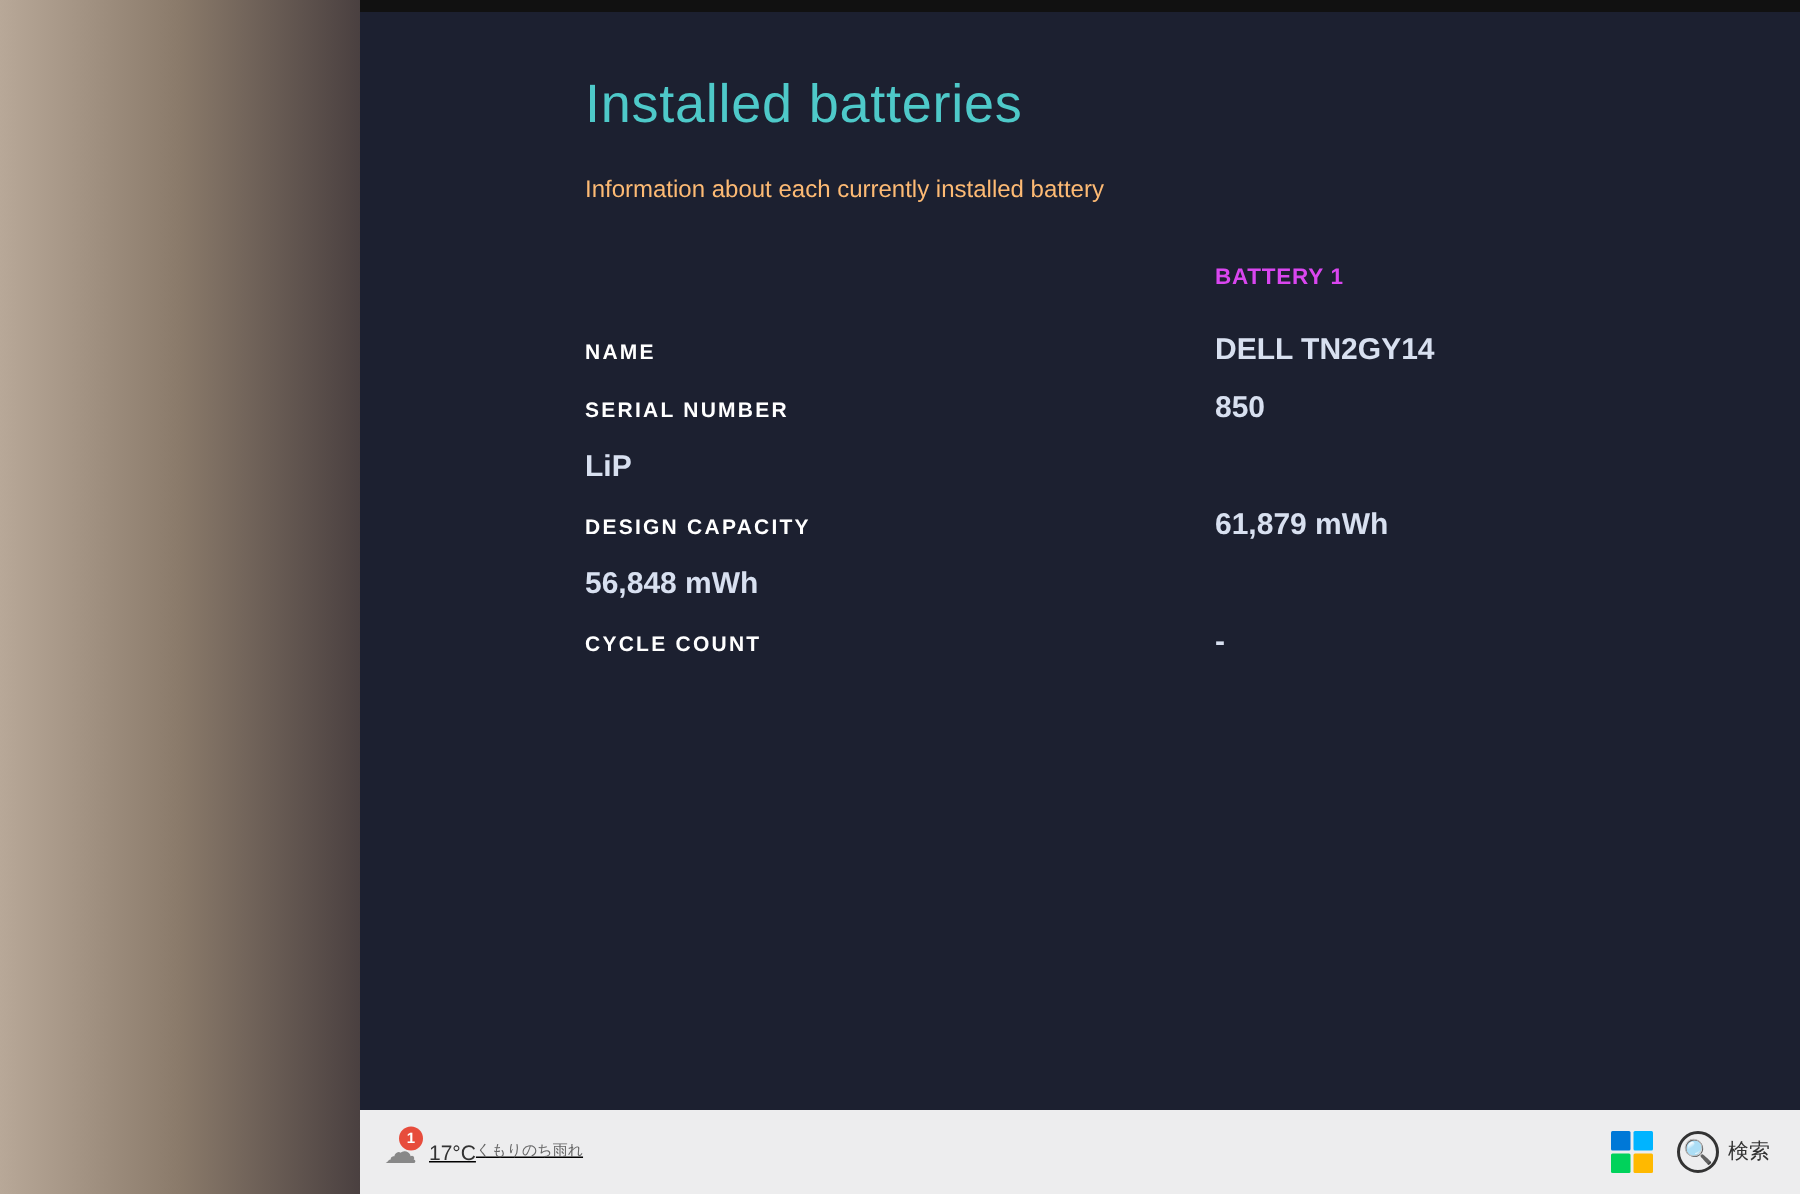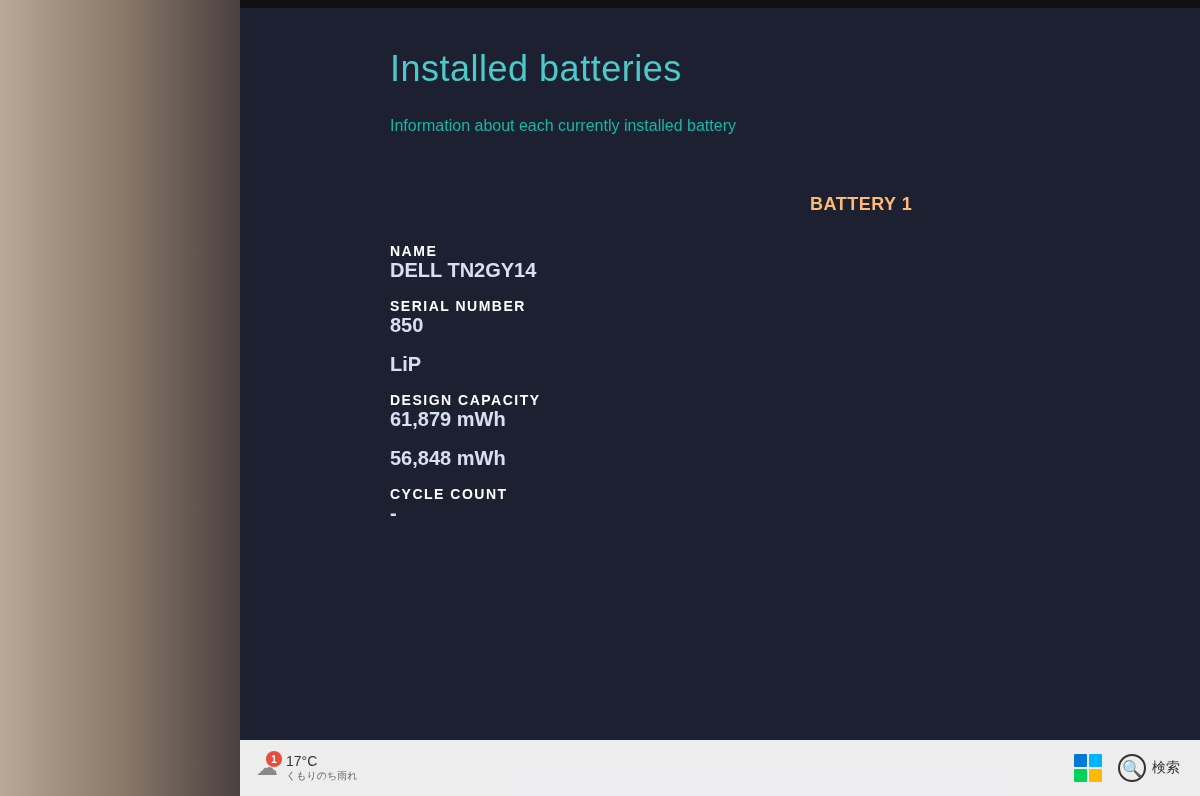--- a/index.html
+++ b/index.html
@@ -35,66 +35,65 @@
       height: 8px;
       background: #111;
     }
 
     .screen-content {
       flex: 1;
       background-color: #1c2030;
       padding: 40px 87px 20px 150px;
       display: flex;
       flex-direction: column;
-      gap: 19px;
     }
 
     .page-title {
       color: #4ec9c9;
       font-size: 36px;
       font-weight: 300;
       margin-bottom: 8px;
       letter-spacing: 0.5px;
     }
 
     .page-subtitle {
-      color: #14b8a6;
+      color: #fdba74;
       font-size: 16px;
       font-weight: 300;
       margin-bottom: 40px;
+      margin-top: 20px;
     }
 
     .battery-section {
       display: flex;
       flex-direction: column;
     }
 
     .battery-header {
       margin-left: 420px;
       margin-bottom: 20px;
     }
 
     .battery-header-label {
-      color: #fdba74;
-      font-size: 18px;
+      color: #d946ef;
+      font-size: 15px;
       font-weight: 700;
       letter-spacing: 0.5px;
     }
 
     .battery-table {
       display: flex;
       flex-direction: column;
       gap: 0;
     }
 
     .battery-row {
       display: flex;
-      align-items: flex-start;
+      align-items: center;
       padding: 8px 0;
-      flex-direction: column;
     }
 
     .row-label {
       color: #ffffff;
       font-size: 14px;
       font-weight: 700;
       letter-spacing: 1.5px;
       width: 420px;
       flex-shrink: 0;
     }
@@ -137,21 +136,22 @@
       color: white;
       font-size: 10px;
       font-weight: bold;
       display: flex;
       align-items: center;
       justify-content: center;
     }
 
     .weather-text {
       display: flex;
-      flex-direction: column;
+      flex-direction: row;
+      text-decoration: underline;
     }
 
     .weather-temp {
       font-size: 14px;
       font-weight: 500;
       color: #333;
     }
 
     .weather-desc {
       font-size: 10px;

